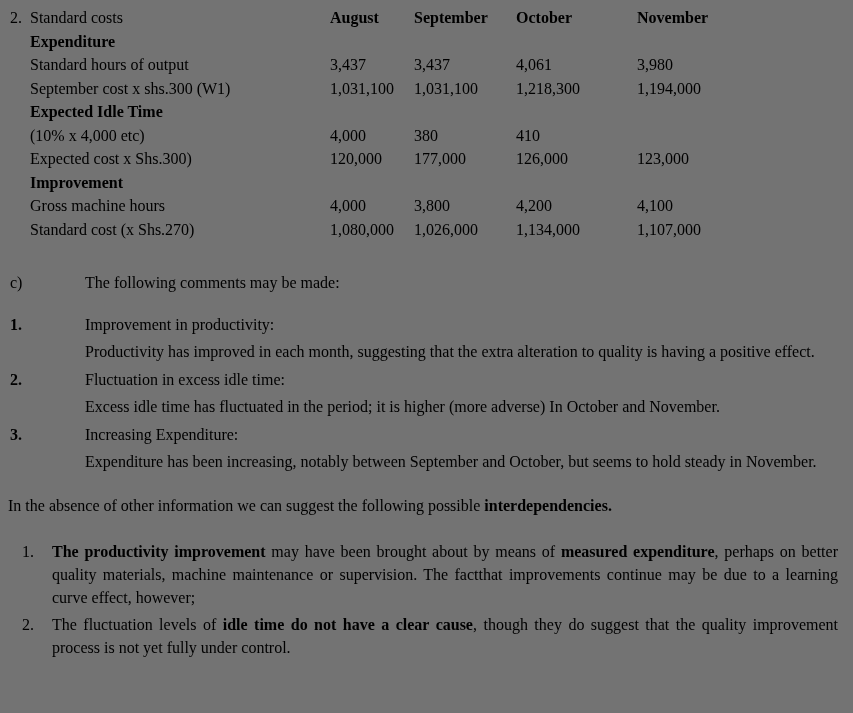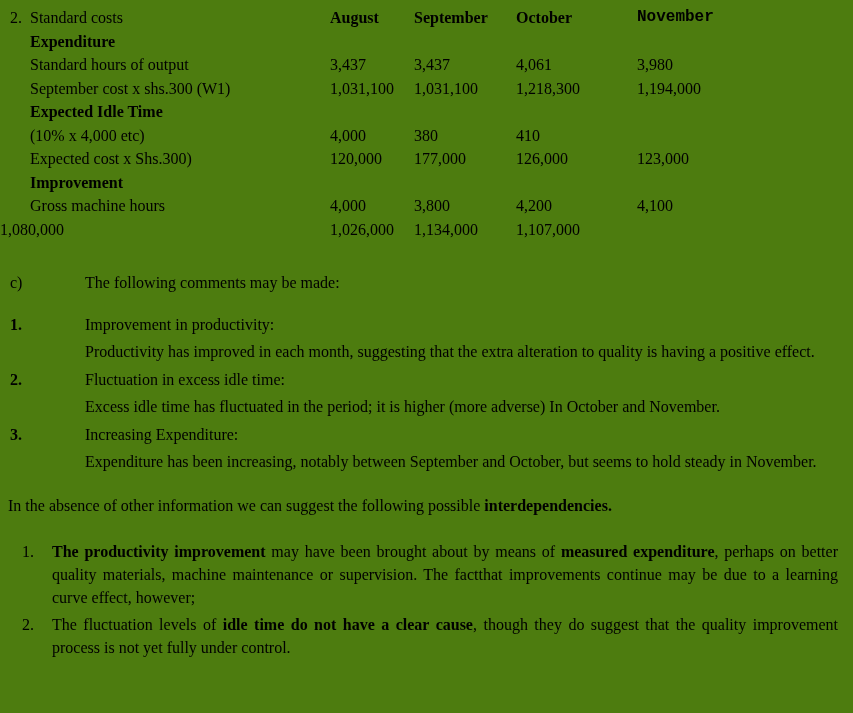--- a/index.html
+++ b/index.html
@@ -1,40 +1,40 @@
 <!DOCTYPE html>
 <html><head>
 <meta charset="utf-8">
 <style>
   html, body { margin: 0; padding: 0; background: #ffffff; }
   .doc {
     position: relative;
     width: 853px;
     height: 713px;
     overflow: hidden;
-    background: #4d7c0f;
+    background: #737373;
     color: #000000;
     font-family: "Liberation Serif", serif;
     font-size: 16px;
   }
 
   
   .stable { padding-top: 6px; }
   .trow {
     display: grid;
     grid-template-columns: 330px 84px 102px 121px 118px;
     line-height: 23.5px;
   }
   .cell { white-space: nowrap; }
   .num { }
   .hdr { font-weight: bold; }
   .h-aug { padding-right: 20px; }
   .h-sep { padding-right: 5px; }
   .h-oct { padding-right: 8px; }
-  .h-nov { padding-right: 6px; font-family: Liberation Mono, monospace; }
+  .h-nov { padding-right: 6px; }
   .lbl { padding-left: 30px; }
   .title { padding-left: 10px; white-space: pre; }
   .sec { font-weight: bold; }
 
   
   .comments { margin: 30px 15px 0 10px; }
   .crow {
     display: grid;
     grid-template-columns: 75px 1fr;
     line-height: 24px;
@@ -122,20 +122,21 @@
         <div class="cell num"></div>
     </div>
     <div class="trow">
       <div class="cell lbl">Gross machine hours</div>
       <div class="cell num">4,000</div>
       <div class="cell num">3,800</div>
       <div class="cell num">4,200</div>
       <div class="cell num">4,100</div>
     </div>
     <div class="trow">
+      <div class="cell lbl">Standard cost (x Shs.270)</div>
       <div class="cell num">1,080,000</div>
       <div class="cell num">1,026,000</div>
       <div class="cell num">1,134,000</div>
       <div class="cell num">1,107,000</div>
     </div>
   </div>
 
   <div class="comments">
     <div class="crow">
       <div>c)</div>

